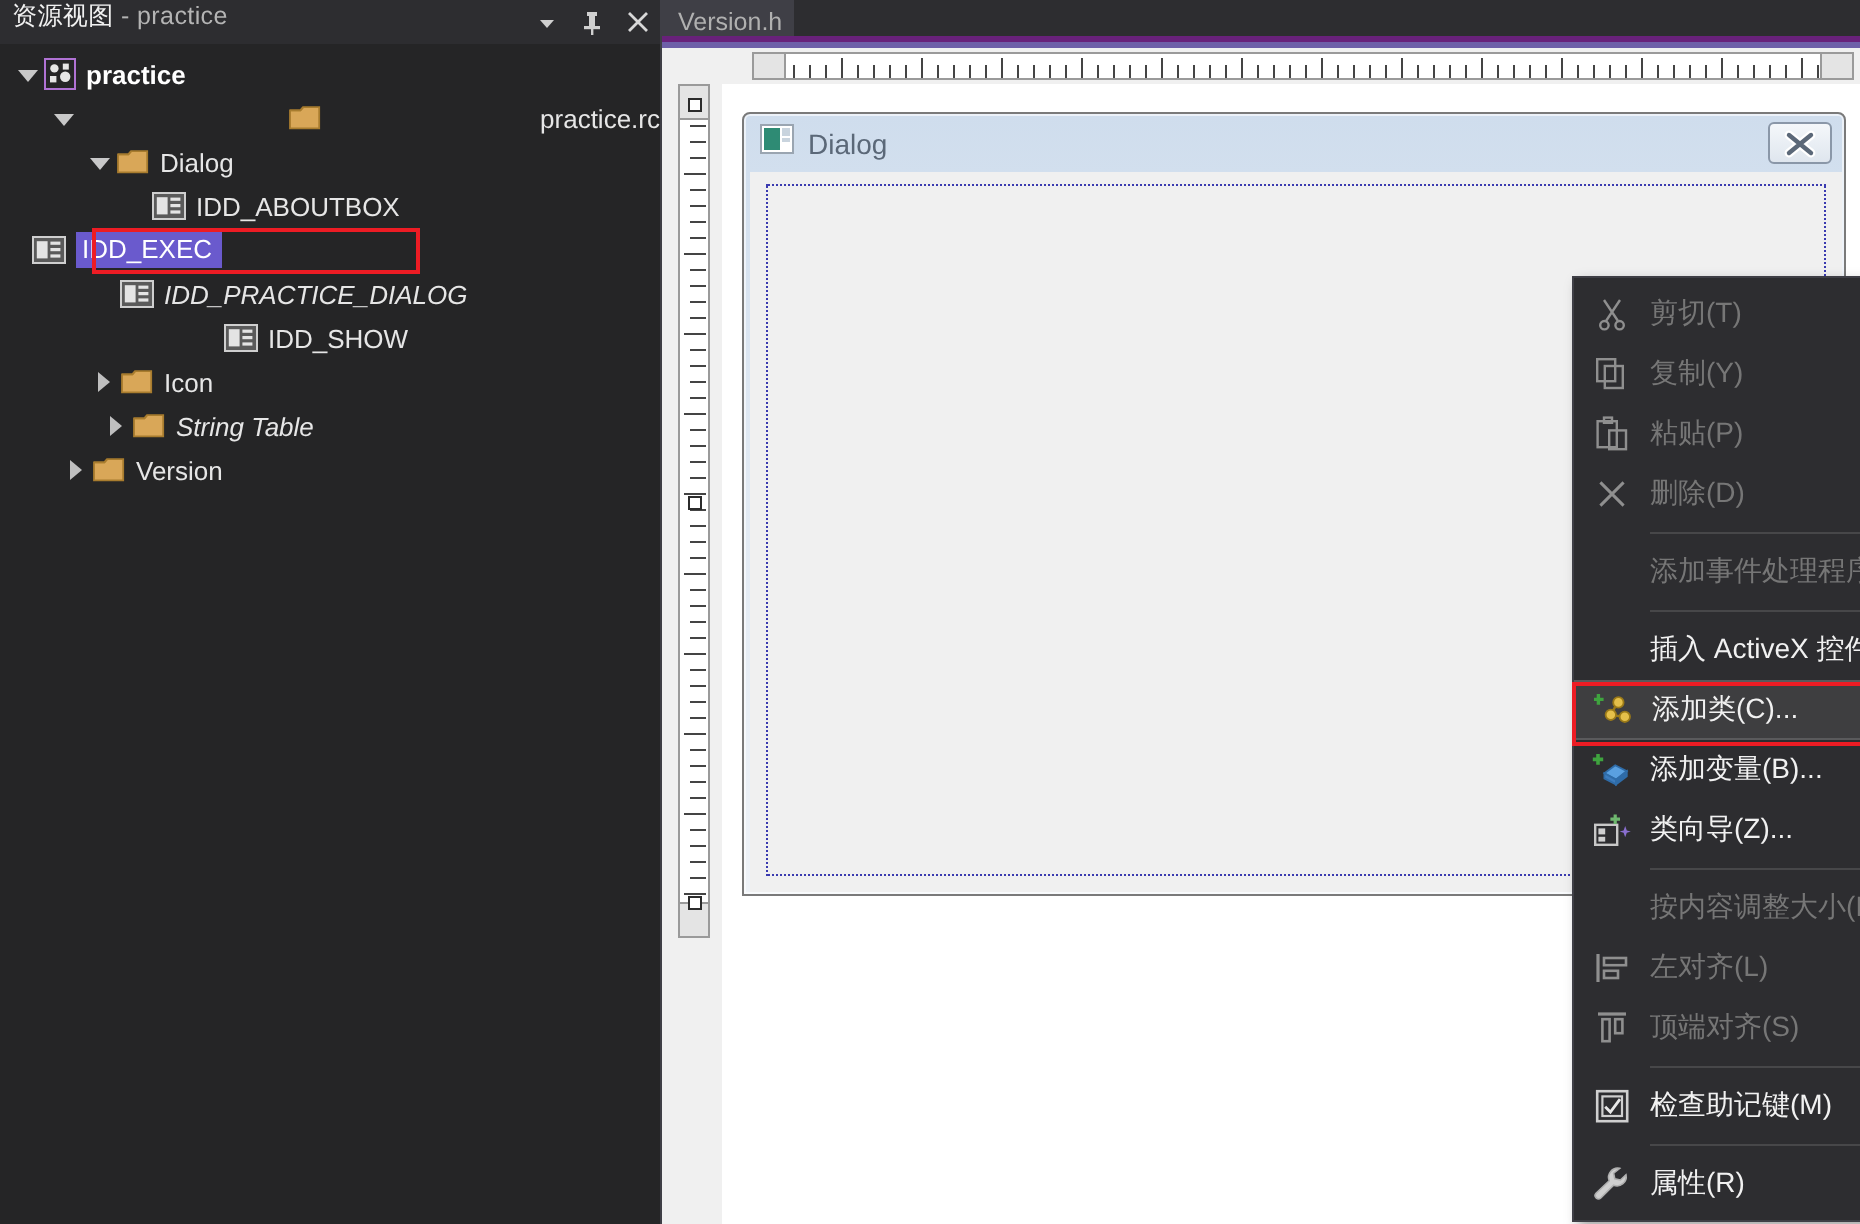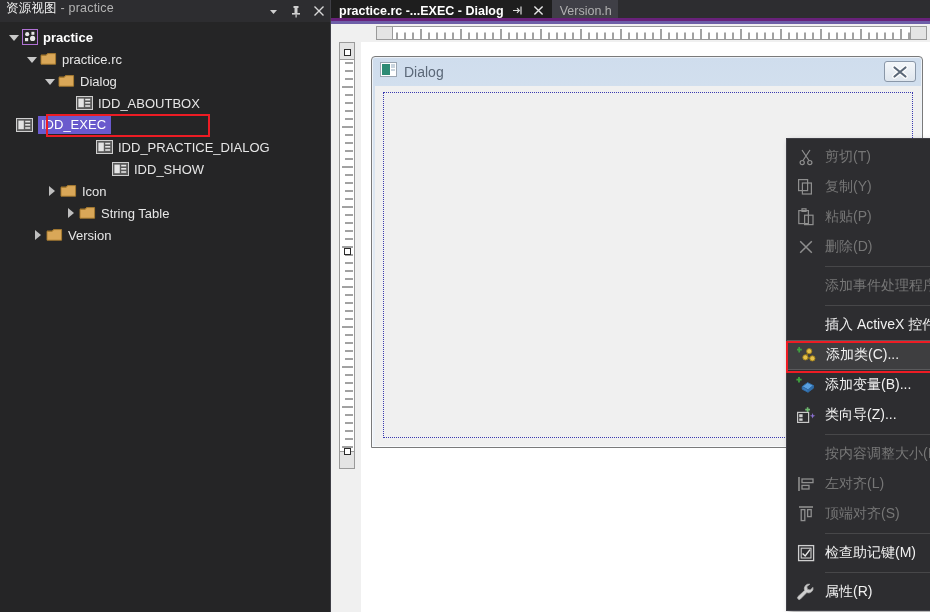--- a/index.html
+++ b/index.html
@@ -299,21 +299,21 @@
             <svg width="16" height="16" viewBox="0 0 16 16">
       <rect x="0.5" y="0.5" width="15" height="15" fill="none" stroke="#b072d4"></rect>
       <circle cx="5.2" cy="5.2" r="2.1" fill="#e6e6e6"></circle>
       <circle cx="10.6" cy="9.4" r="2.6" fill="#e6e6e6"></circle>
       <rect x="3" y="9" width="3.2" height="3.2" fill="#e6e6e6"></rect>
       <rect x="9.4" y="2.8" width="3" height="3" fill="#e6e6e6"></rect>
     </svg>
           </span>
           <span class="tlabel bold">practice</span>
         </div>
-        <div class="trow" style="padding-left: 24px;">
+        <div class="trow" style="padding-left: 24px; justify-content: space-between;">
           <span class="tw">
             <span class="tw-open"></span>
           </span>
           <span class="ticon">
             <svg width="17" height="14" viewBox="0 0 17 14">
       <path d="M1 3.2 L6.2 3.2 L7.6 1.6 L15.6 1.6 L15.6 12.2 L1 12.2 Z" fill="#d9a758" stroke="#a87c2e" stroke-width="0.9"></path>
       <path d="M1 3.2 L6.2 3.2 L7.6 1.6" fill="none" stroke="#a87c2e" stroke-width="0.9"></path>
     </svg>
           </span>
           <span class="tlabel">practice.rc</span>
@@ -350,21 +350,21 @@
     <rect x="0.5" y="0.5" width="16" height="13" fill="#5a5a5a" stroke="#cfcfcf"></rect>
     <rect x="2.4" y="2.6" width="5.4" height="8.6" fill="#e4e4e4"></rect>
     <rect x="9.2" y="2.8" width="5" height="1.6" fill="#e4e4e4"></rect>
     <rect x="9.2" y="6.0" width="5" height="1.6" fill="#e4e4e4"></rect>
     <rect x="9.2" y="9.2" width="5" height="1.6" fill="#e4e4e4"></rect>
   </svg>
           </span>
           <span class="tlabel sel">IDD_EXEC</span>
           <div class="redbox" style="left: 46px; top: 0px; width: 164px; height: 23px; position: absolute;"></div>
         </div>
-        <div class="trow" style="padding-left: 80px;">
+        <div class="trow" style="padding-left: 44px; font-style: italic;">
           <span class="tw"></span>
           <span class="ticon">
             <svg width="17" height="14" viewBox="0 0 17 14">
     <rect x="0.5" y="0.5" width="16" height="13" fill="#5a5a5a" stroke="#cfcfcf"></rect>
     <rect x="2.4" y="2.6" width="5.4" height="8.6" fill="#e4e4e4"></rect>
     <rect x="9.2" y="2.8" width="5" height="1.6" fill="#e4e4e4"></rect>
     <rect x="9.2" y="6.0" width="5" height="1.6" fill="#e4e4e4"></rect>
     <rect x="9.2" y="9.2" width="5" height="1.6" fill="#e4e4e4"></rect>
   </svg>
           </span>
@@ -388,21 +388,21 @@
             <span class="tw-closed"></span>
           </span>
           <span class="ticon">
             <svg width="17" height="14" viewBox="0 0 17 14">
       <path d="M1 3.2 L6.2 3.2 L7.6 1.6 L15.6 1.6 L15.6 12.2 L1 12.2 Z" fill="#d9a758" stroke="#a87c2e" stroke-width="0.9"></path>
       <path d="M1 3.2 L6.2 3.2 L7.6 1.6" fill="none" stroke="#a87c2e" stroke-width="0.9"></path>
     </svg>
           </span>
           <span class="tlabel">Icon</span>
         </div>
-        <div class="trow" style="padding-left: 63px;">
+        <div class="trow" style="padding-left: 50px; font-style: italic;">
           <span class="tw">
             <span class="tw-closed"></span>
           </span>
           <span class="ticon">
             <svg width="17" height="14" viewBox="0 0 17 14">
       <path d="M1 3.2 L6.2 3.2 L7.6 1.6 L15.6 1.6 L15.6 12.2 L1 12.2 Z" fill="#d9a758" stroke="#a87c2e" stroke-width="0.9"></path>
       <path d="M1 3.2 L6.2 3.2 L7.6 1.6" fill="none" stroke="#a87c2e" stroke-width="0.9"></path>
     </svg>
           </span>
           <span class="tlabel">String Table</span>
@@ -418,34 +418,20 @@
     </svg>
           </span>
           <span class="tlabel">Version</span>
         </div>
       </div>
   </div>
 
   <div id="editor">
 
     <div id="tabstrip">
-      <div class="tab active">
-        <span>practice.rc -...EXEC - Dialog</span>
-        <span class="tab-ic">
-          <svg width="11" height="11" viewBox="0 0 11 11">
-            <path d="M1 5.5 L7 5.5 M5 3.2 L7.3 5.5 L5 7.8" stroke="#dcdcdc" stroke-width="1.2" fill="none"></path>
-            <path d="M9 1.6 L9 9.4" stroke="#dcdcdc" stroke-width="1.2"></path>
-          </svg>
-        </span>
-        <span class="tab-ic">
-          <svg width="11" height="11" viewBox="0 0 11 11">
-              <path d="M1.4 1.4 L9.6 9.6 M9.6 1.4 L1.4 9.6" stroke="#e8e8e8" stroke-width="1.4" fill="none"></path>
-            </svg>
-        </span>
-      </div>
       <div class="tab inactive">
         <span>Version.h</span>
       </div>
       <div id="tab-underline"></div>
     </div>
     <div id="tab-accent"></div>
 
     <div id="designsurface">
 
       <div id="gutter-top"></div>

